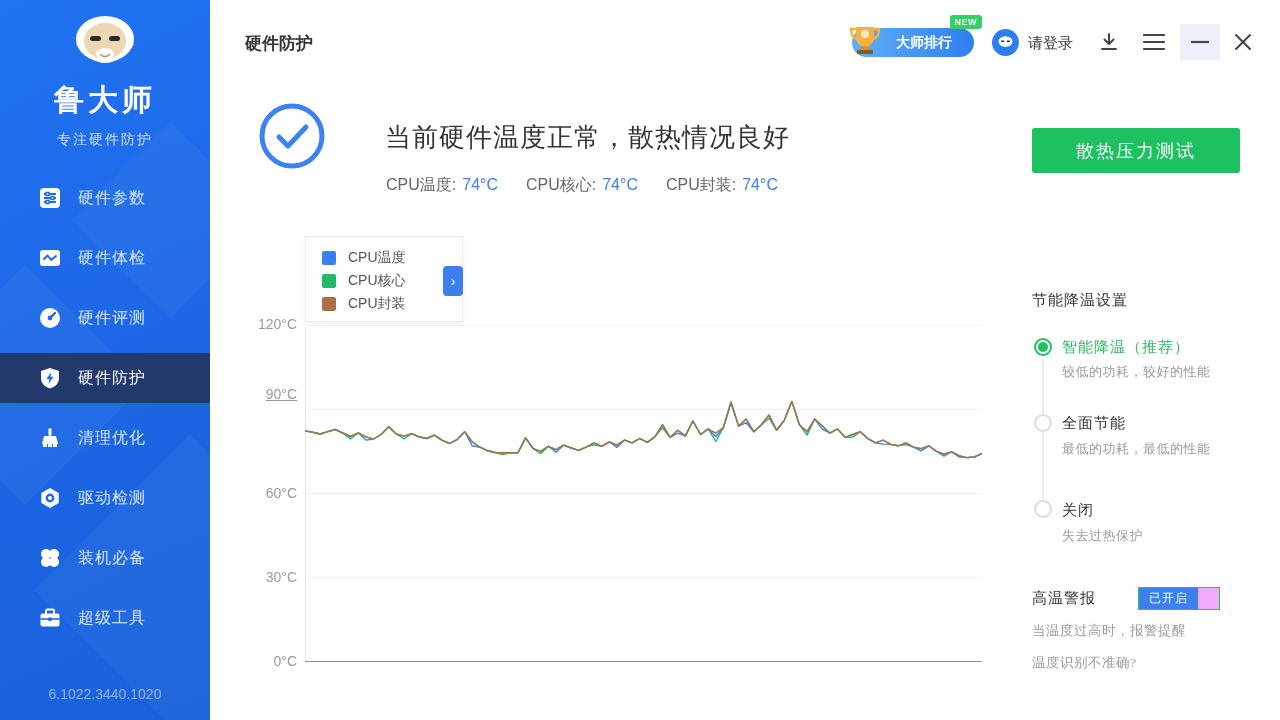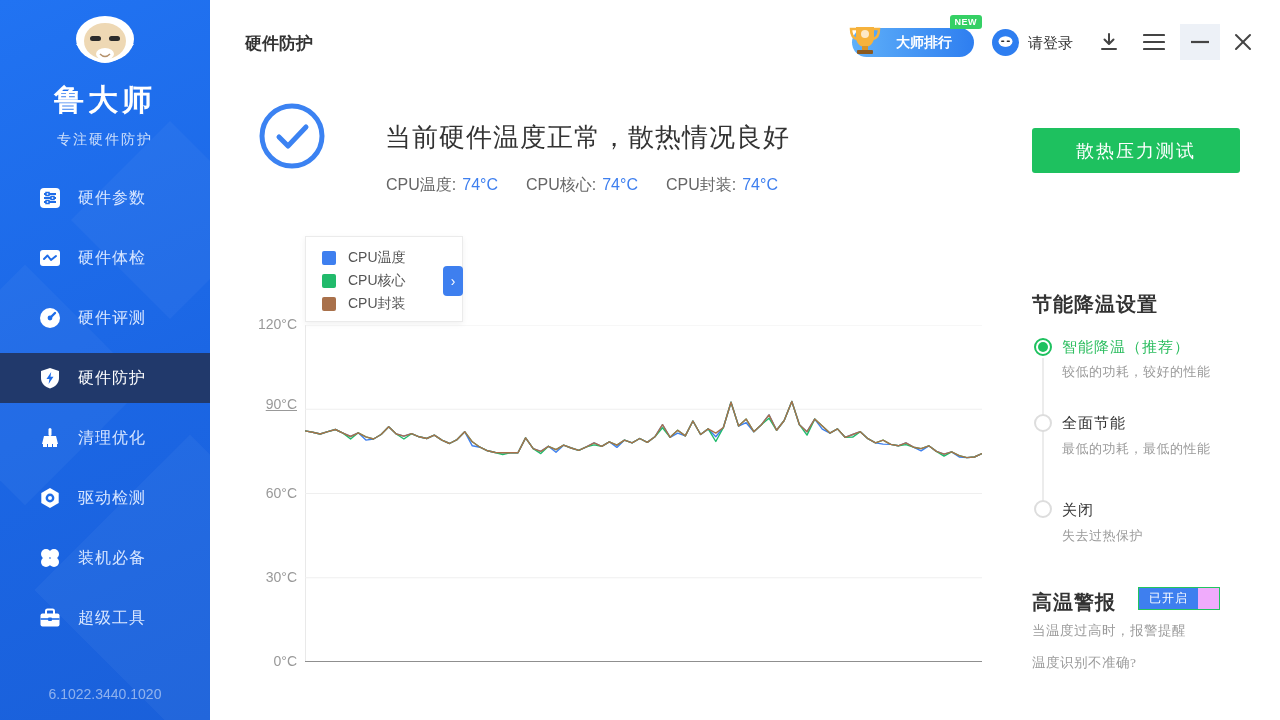--- a/index.html
+++ b/index.html
@@ -61,21 +61,21 @@
   .legend { position:absolute; left:95px; top:236px; width:158px; height:86px; background:#fff;
             border:1px solid #ebebeb; box-shadow:0 2px 6px rgba(0,0,0,0.06); padding:9px 0 0 16px; }
   .legend-row { display:flex; align-items:center; height:23px; }
   .legend-swatch { width:14px; height:14px; border-radius:2px; flex:0 0 14px; }
   .legend-label { font-size:14px; color:#555; margin-left:12px; }
   .legend-expand { position:absolute; left:233px; top:266px; width:20px; height:30px; background:#3e7fef;
                    border-radius:4px; color:#fff; font-size:14px; display:flex; align-items:center;
                    justify-content:center; cursor:pointer; }
 
   
-  .rp-heading { position:absolute; font-size:20px; font-weight:bold; color:#333; letter-spacing:1px; }
+  .rp-heading { position:absolute; font-size:15px; font-weight:normal; color:#333; letter-spacing:1px; }
   .opt-circle { position:absolute; width:18px; height:18px; border-radius:50%; background:#fff; border:2px solid #ddd; cursor:pointer; }
   .opt-circle.sel { border-color:#1ec15f; }
   .opt-circle.sel::after { content:""; position:absolute; left:2px; top:2px; width:10px; height:10px; border-radius:50%; background:#1ec15f; }
   .opt-label { position:absolute; font-size:15px; color:#333; cursor:pointer; letter-spacing:1px; }
   .opt-label.green { color:#2dbe60; }
   .opt-desc { position:absolute; font-size:13px; color:#9b9b9b; letter-spacing:0.5px; }
   .opt-connector { position:absolute; width:2px; background:#ececec; }
   .toggle { position:absolute; left:928px; top:587px; width:82px; height:23px; background:#f0abfc;
             border:1px solid #22c55e; display:flex; cursor:pointer; }
   .toggle-on { width:59px; height:100%; background:#3e7fef; color:#fff; font-size:12px;
@@ -240,21 +240,21 @@
     <span class="metric"><span>CPU温度:</span><span class="mv">74°C</span></span>
     <span class="metric"><span>CPU核心:</span><span class="mv">74°C</span></span>
     <span class="metric"><span>CPU封装:</span><span class="mv">74°C</span></span>
   </div>
   <button class="stress-btn">散热压力测试</button>
 
   <div class="y-labels">
       <div class="ytick" style="top: 328px;">0°C</div>
       <div class="ytick" style="top: 243.75px; padding-left: 23px;">30°C</div>
       <div class="ytick" style="top: 159.5px;">60°C</div>
-      <div class="ytick" style="top: 71px; text-decoration: underline;">90°C</div>
+      <div class="ytick" style="top: 61px; text-decoration: underline;">90°C</div>
       <div class="ytick" style="top: -9px;">120°C</div>
     </div>
   <svg class="chart-plot" viewBox="0 0 677 337" preserveAspectRatio="none">
       <line x1="0.5" x2="0.5" y1="0" y2="337" stroke="#e9e9e9"></line>
       <line x1="0" x2="677" y1="337" y2="337" stroke="#8f8f8f" stroke-width="2"></line>
       <line x1="0" x2="677" y1="252.75" y2="252.75" stroke="#efefef" stroke-width="1"></line>
       <line x1="0" x2="677" y1="168.5" y2="168.5" stroke="#efefef" stroke-width="1"></line>
       <line x1="0" x2="677" y1="84.25" y2="84.25" stroke="#efefef" stroke-width="1"></line>
       <line x1="0" x2="677" y1="0" y2="0" stroke="#efefef" stroke-width="1"></line>
       <polyline points="0.0,105.9 7.6,107.3 15.2,109.0 22.8,106.7 30.4,104.5 38.0,108.1 45.6,111.5 53.2,107.8 60.9,115.1 68.5,114.0 76.1,109.5 83.7,101.7 91.3,109.0 98.9,111.2 106.5,108.7 114.1,111.8 121.7,113.5 129.3,110.1 136.9,115.1 144.5,118.5 152.1,114.6 159.7,106.7 167.3,120.8 175.0,122.2 182.6,125.8 190.2,127.5 197.8,127.8 205.4,127.8 213.0,127.8 220.6,112.9 228.2,123.6 235.8,126.4 243.4,121.3 251.0,127.2 258.6,120.2 266.2,123.0 273.8,125.3 281.4,121.9 289.1,117.9 296.7,121.3 304.3,116.8 311.9,122.4 319.5,115.1 327.1,117.9 334.7,113.5 342.3,117.4 349.9,111.8 357.5,99.7 365.1,112.3 372.7,108.1 380.3,110.9 387.9,96.0 395.6,109.5 403.2,103.9 410.8,111.8 418.4,102.5 426.0,77.2 433.6,101.1 441.2,97.7 448.8,106.7 456.4,99.7 464.0,89.9 471.6,105.3 479.2,95.5 486.8,76.4 494.4,99.7 502.0,106.7 509.7,94.1 517.3,104.2 524.9,108.1 532.5,103.9 540.1,112.3 547.7,109.5 555.3,106.7 562.9,113.7 570.5,117.9 578.1,119.1 585.7,119.4 593.3,120.8 600.9,117.9 608.5,122.2 616.1,125.8 623.8,120.8 631.4,126.4 639.0,129.2 646.6,126.9 654.2,132.0 661.8,132.6 669.4,132.0 677.0,128.6" fill="none" stroke="#3e7fef" stroke-width="1.4" stroke-linejoin="round" stroke-linecap="round"></polyline>

